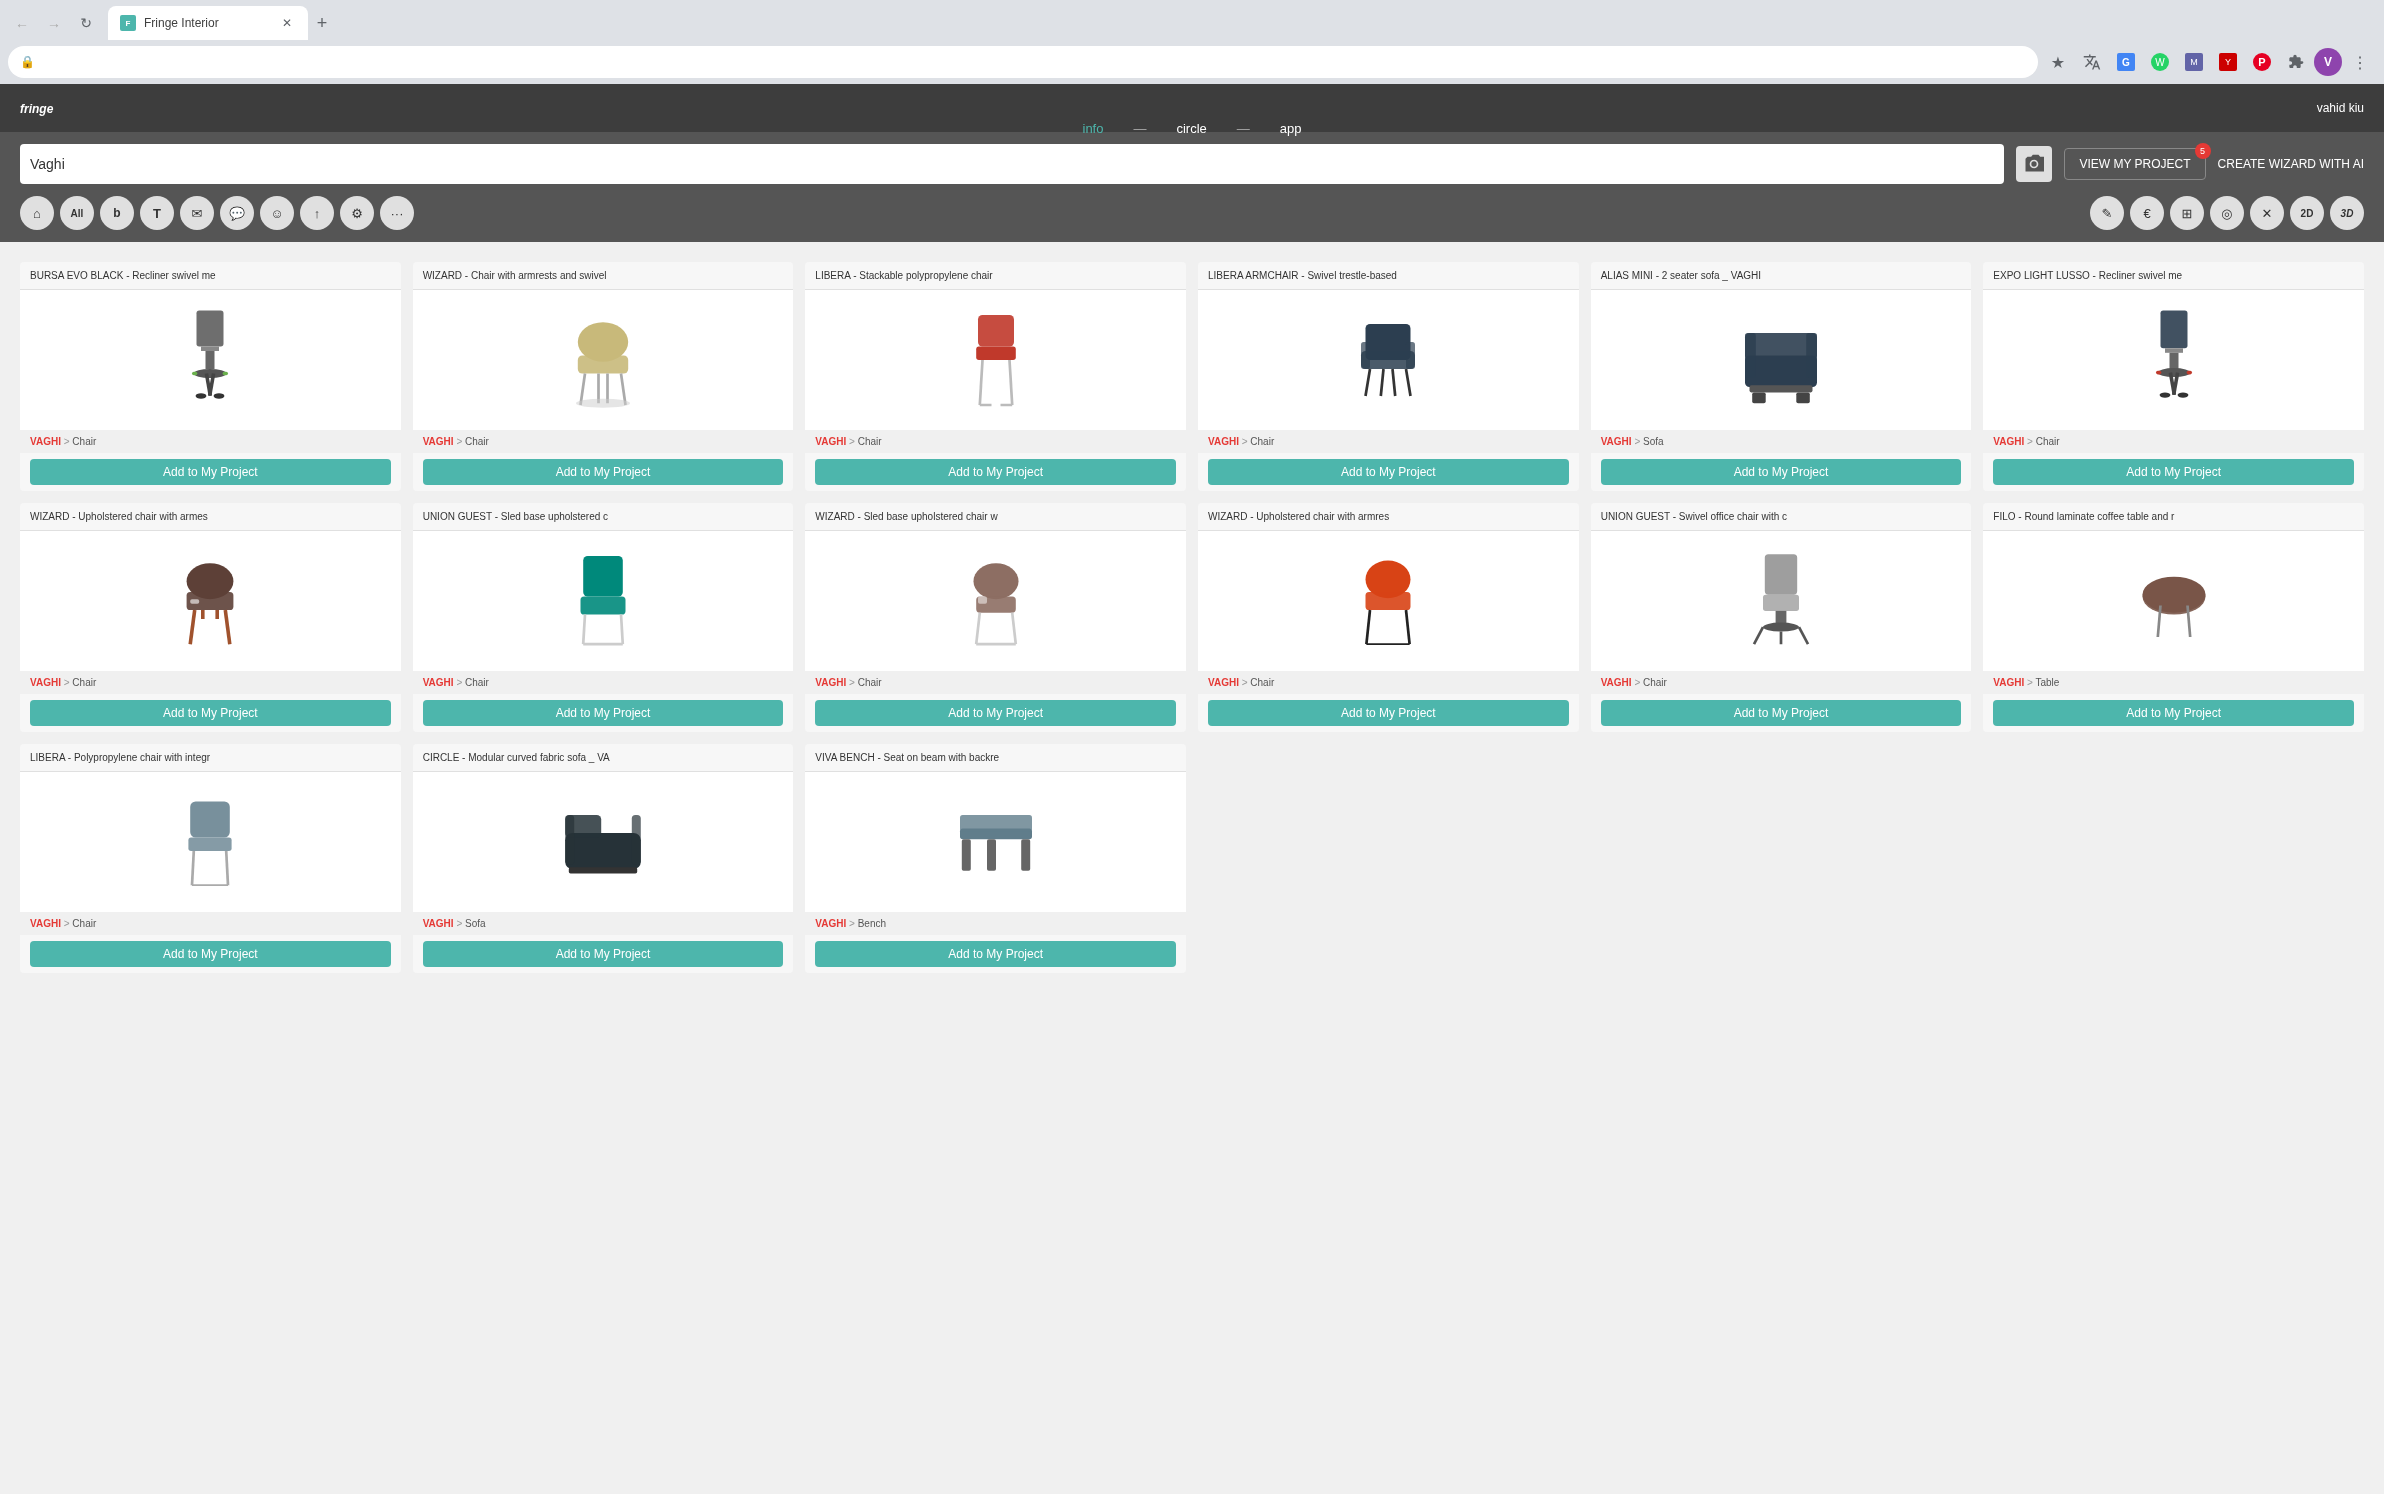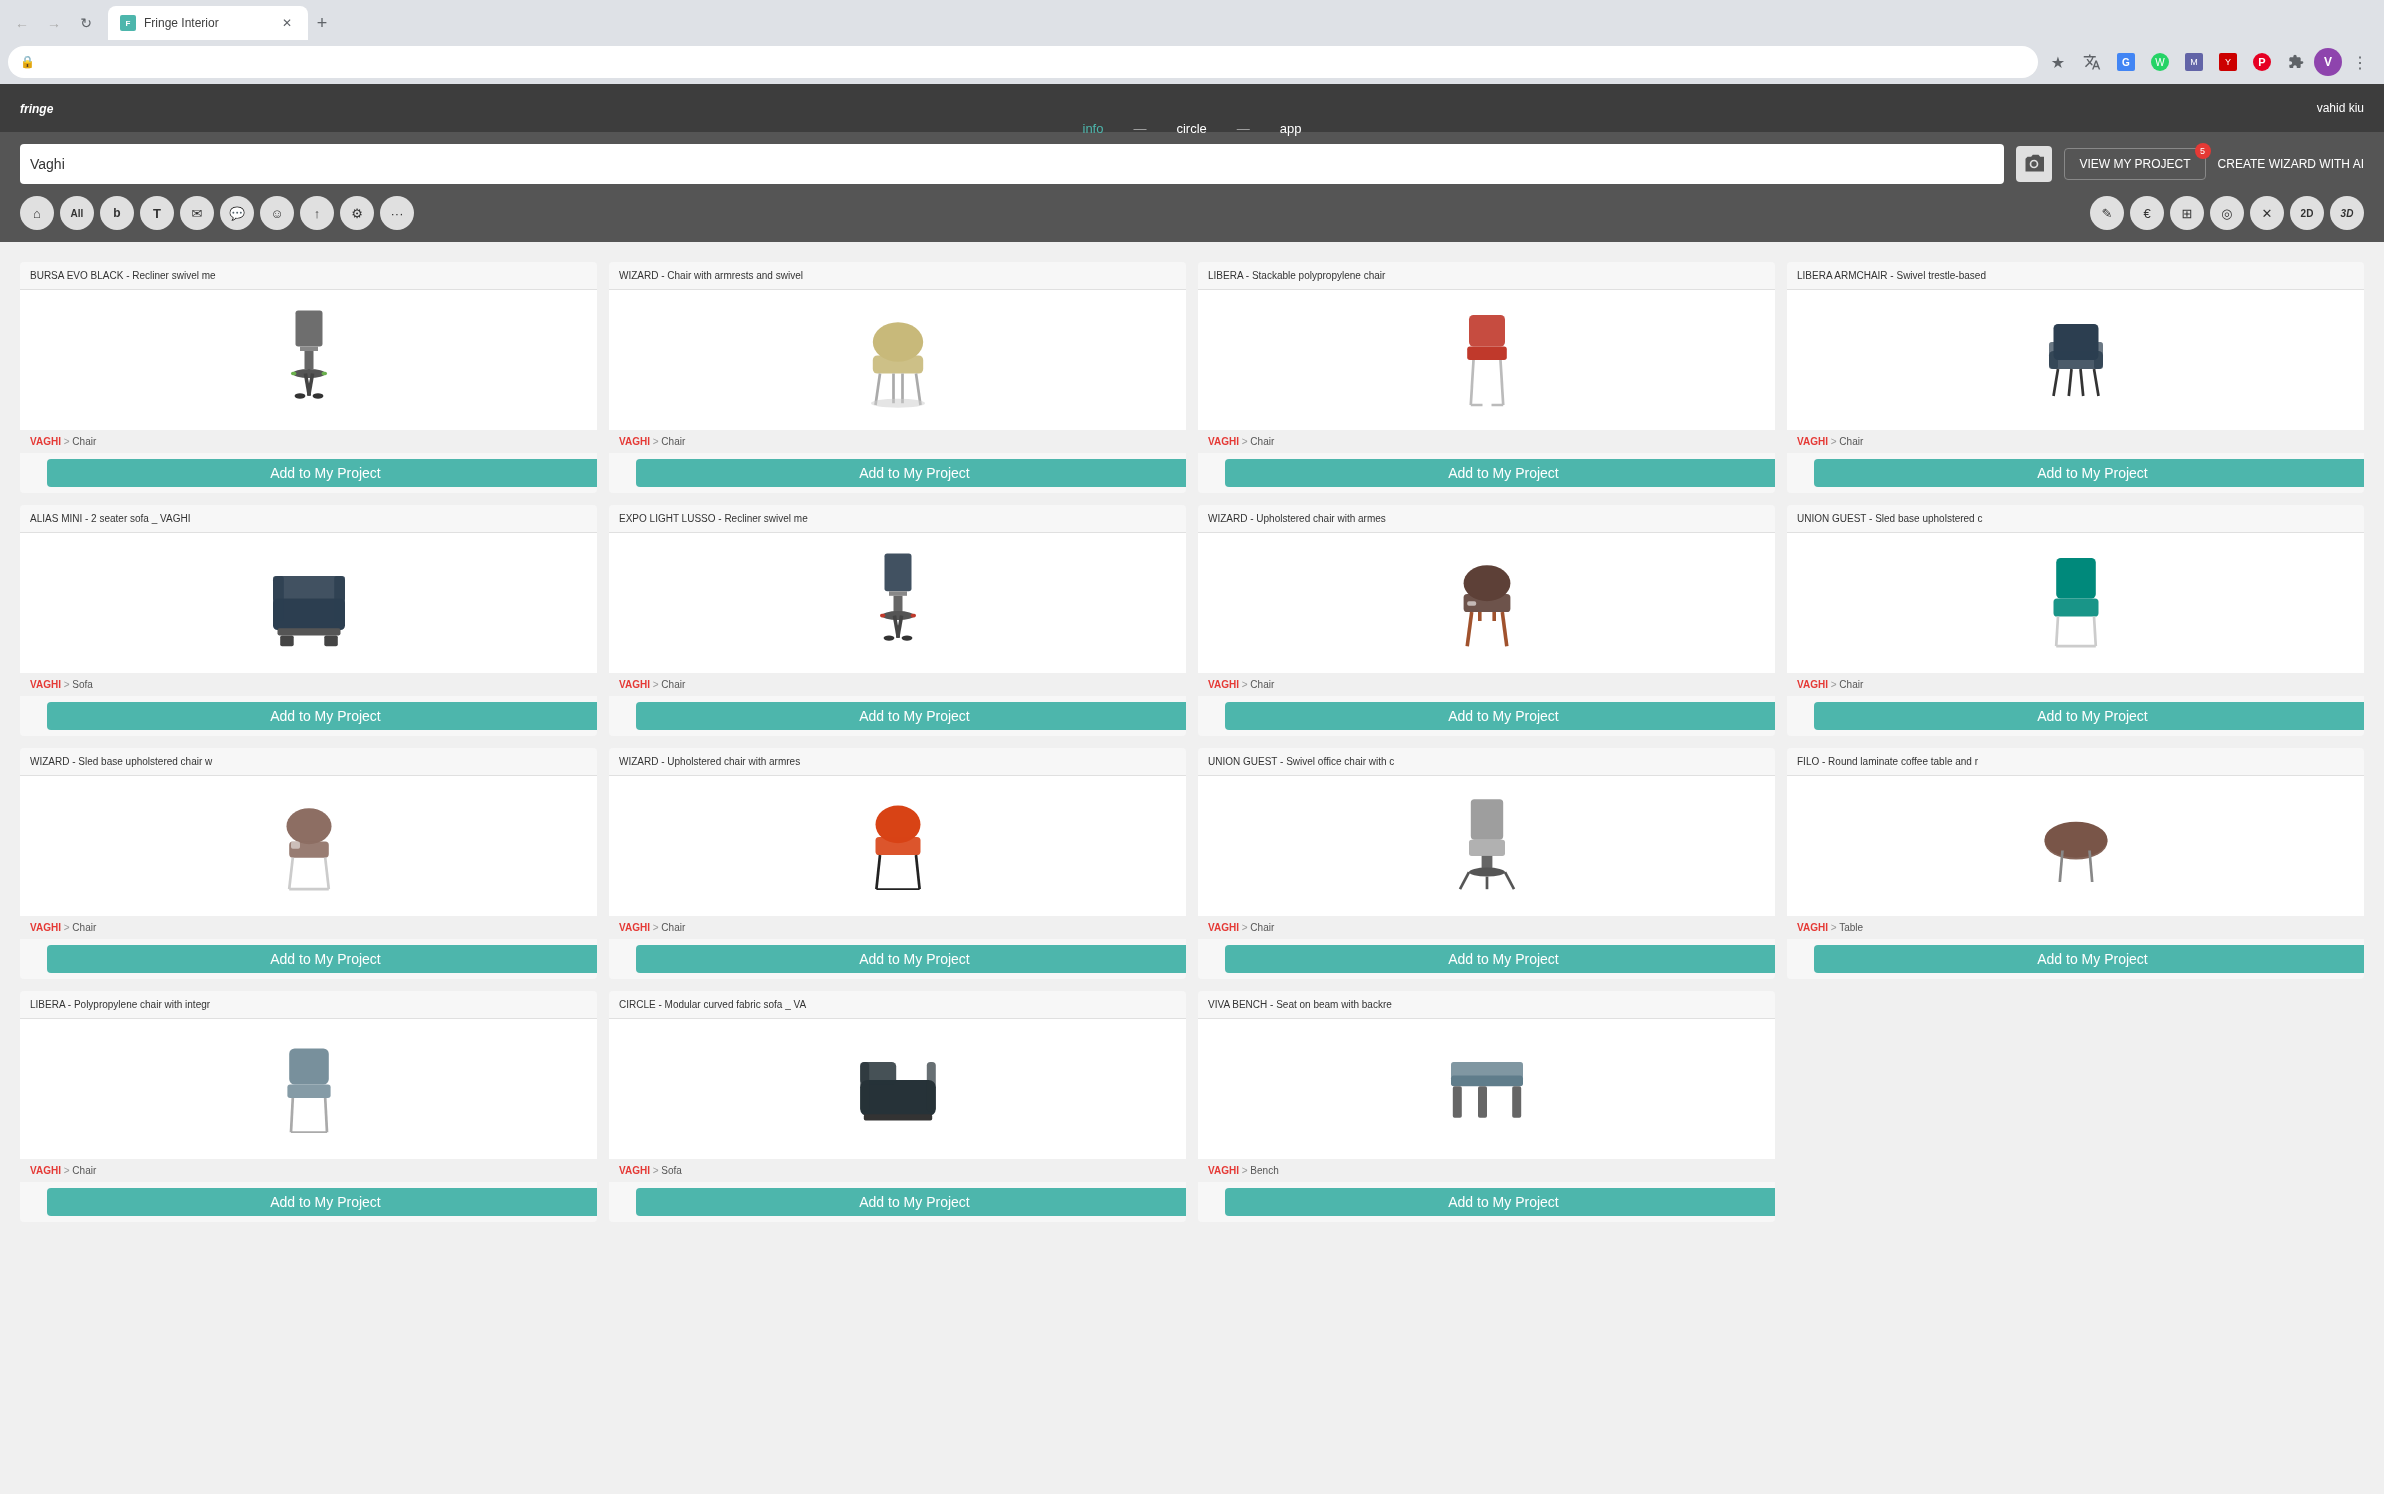--- a/index.html
+++ b/index.html
@@ -247,21 +247,21 @@
       font-size: 13px; color: #333;
     }
 
     
     .main-content {
       background: #f0f0f0;
       padding: 20px;
     }
     .products-grid {
       display: grid;
-      grid-template-columns: repeat(4, 1fr);
+      grid-template-columns: repeat(6, 1fr);
       gap: 12px;
     }
     .product-card {
       background: #f7f7f7;
       border-radius: 4px;
       overflow: hidden;
       display: flex;
       flex-direction: column;
     }
     .product-title {
@@ -296,28 +296,28 @@
     }
     .product-category .brand {
       color: #e53935;
       font-weight: bold;
     }
     .product-category .separator { color: #999; }
     .product-category .type { color: #555; }
     .add-to-project-btn {
       display: block;
       width: calc(100% - 20px);
-      margin: 6px 27px;
+      margin: 6px 10px;
       background: #4db6ac;
       color: white;
       border: none;
       border-radius: 4px;
       padding: 6px;
       cursor: pointer;
-      font-size: 14px;
+      font-size: 12px;
       text-align: center;
     }
   </style>
 </head>
 <body>
 
 <div class="browser-chrome">
 
   <div class="tab-bar">
     <div class="tab-back-forward">

